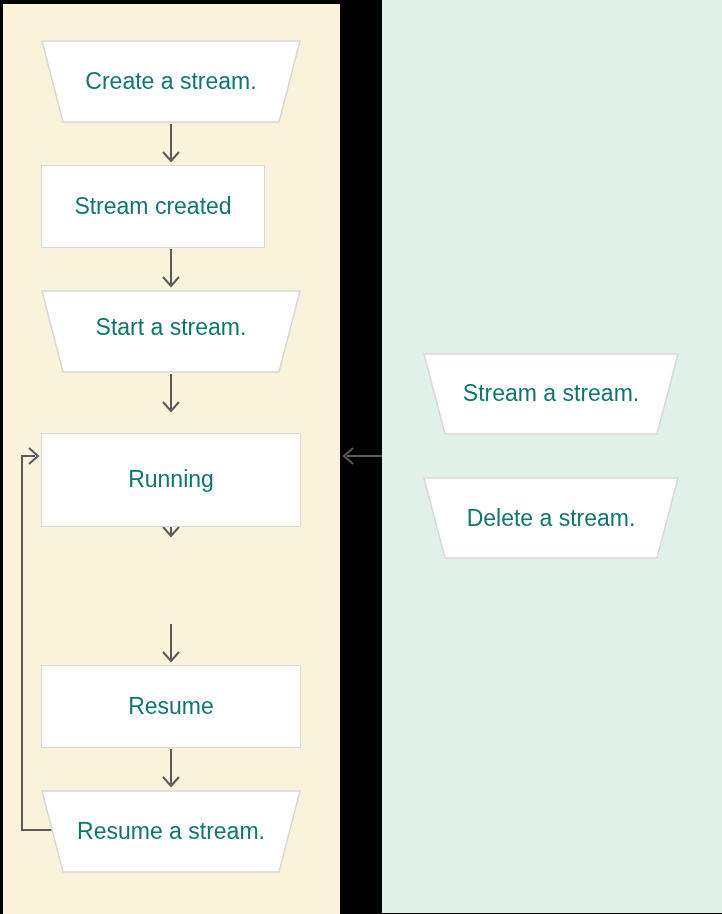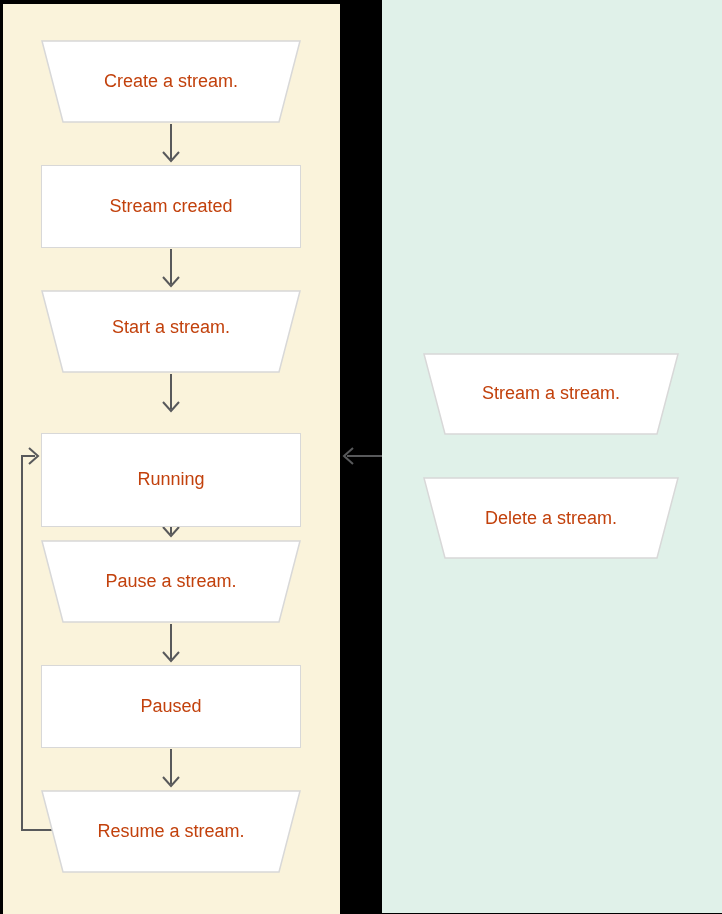--- a/index.html
+++ b/index.html
@@ -62,23 +62,23 @@
     stroke: #D8D8D8;
     stroke-width: 1.5;
   }
   .node.rect {
     background: #FFFFFF;
     border: 1.5px solid #D8D8D8;
     box-sizing: border-box;
   }
   .node .label {
     position: relative;
-    font-size: 18px;
+    font-size: 23px;
     line-height: 1.2;
-    color: #c2410c;
+    color: #0f766e;
     white-space: nowrap;
     text-align: center;
   }
 </style>
 </head>
 <body>
 
 <div class="canvas">
 
   <div class="panel panel-left"></div>
@@ -122,44 +122,38 @@
     </g>
   </svg>
 
   <div class="node trap" style="left:41px; top:40px; width:260px; height:83px;">
     <svg class="shape" width="260" height="83" viewBox="0 0 260 83">
       <polygon points="1,1 259,1 238,82 22,82"></polygon>
     </svg>
     <span class="label">Create a stream.</span>
   </div>
 
-  <div class="node rect" style="left:41px; top:165px; width:260px; height:83px;">
+  <div class="node rect" style="left:41px; top:165px; width:224px; height:83px;">
     <span class="label">Stream created</span>
   </div>
 
   <div class="node trap" style="left:41px; top:290px; width:260px; height:76px;">
     <svg class="shape" width="260" height="83" viewBox="0 0 260 83">
       <polygon points="1,1 259,1 238,82 22,82"></polygon>
     </svg>
     <span class="label">Start a stream.</span>
   </div>
 
   <div class="node rect" style="left:41px; top:433px; width:260px; height:94px;">
     <span class="label">Running</span>
   </div>
 
-  <div class="node trap" style="left:41px; top:540px; width:260px; height:83px;">
-    <svg class="shape" width="260" height="83" viewBox="0 0 260 83">
-      <polygon points="1,1 259,1 238,82 22,82"></polygon>
-    </svg>
-    <span class="label">Pause a stream.</span>
-  </div>
 
   <div class="node rect" style="left:41px; top:665px; width:260px; height:83px;">
-    <span class="label">Paused</span>
+    <span class="label">Resume</span>
   </div>
 
   <div class="node trap" style="left:41px; top:790px; width:260px; height:83px;">
     <svg class="shape" width="260" height="83" viewBox="0 0 260 83">
       <polygon points="1,1 259,1 238,82 22,82"></polygon>
     </svg>
     <span class="label">Resume a stream.</span>
   </div>
 
   <div class="node trap" style="left:423px; top:353px; width:256px; height:82px;">

